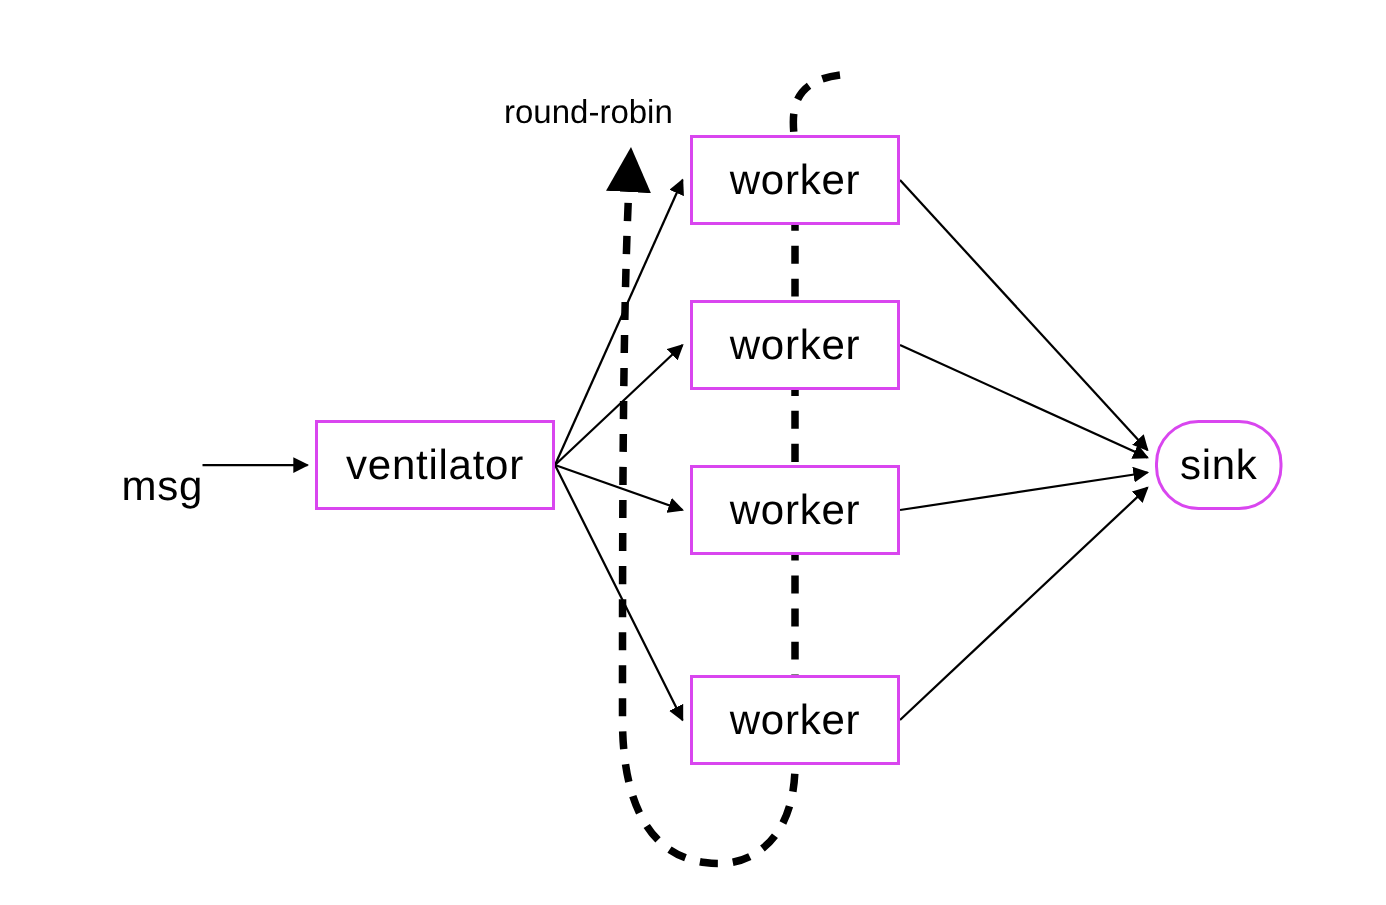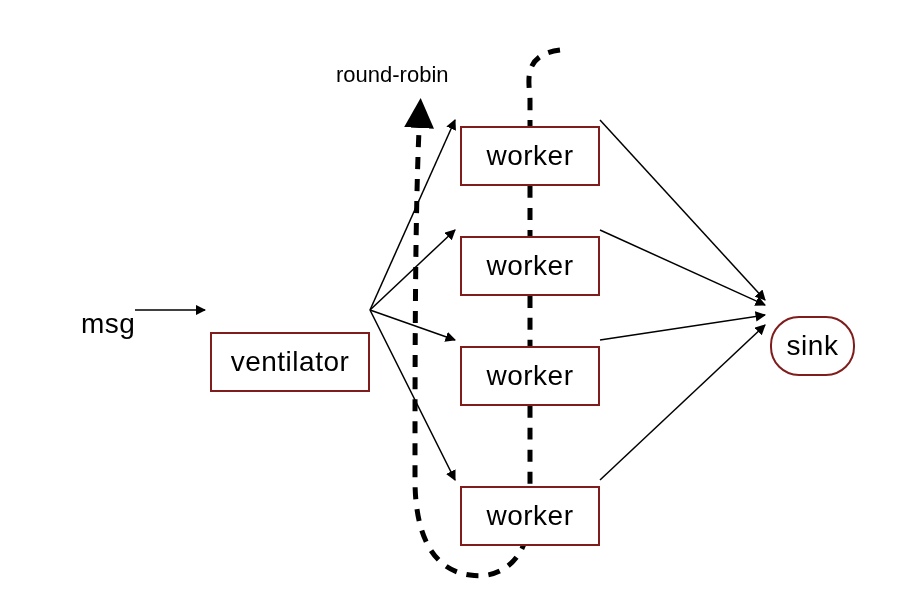--- a/index.html
+++ b/index.html
@@ -5,31 +5,30 @@
     body {
       margin: 0;
       padding: 0;
       width: 924px;
       height: 603px;
       position: relative;
       font-family: -apple-system, BlinkMacSystemFont, "Segoe UI", Helvetica, Arial, sans-serif;
       background: #fff;
     }
     .node-label {
-      border: 2px solid #7f1d1d;
+      border: 2px solid #d946ef;
       background: #fff;
       display: flex;
       align-items: center;
       justify-content: center;
       font-size: 28px;
       font-weight: 400;
       position: absolute;
       box-sizing: border-box;
       letter-spacing: 0.5px;
-      margin-top: 36px;
     }
     .plain-label {
       position: absolute;
       font-size: 28px;
       font-weight: 400;
       letter-spacing: 0.5px;
     }
     .annotation {
       position: absolute;
       font-size: 22px;
@@ -77,21 +76,21 @@
            C 530 370, 530 430, 530 510
            C 530 560, 500 580, 470 575
            C 430 570, 415 530, 415 480
            C 415 350, 415 200, 420 110" fill="none" stroke="#000" stroke-width="5" stroke-dasharray="12 10" marker-end="url(#arrow-big)"></path>
 </svg>
 
 <div class="plain-label" style="left:81px; top:292px;margin-top:16px;">
   <span>msg</span>
 </div>
 
-<div class="node-label" style="left:210px; top:296px; width:160px; height:60px;">
+<div class="node-label" style="left:210px; top:280px; width:160px; height:60px;">
   <span>ventilator</span>
 </div>
 
 <div class="node-label" style="left:460px; top:90px; width:140px; height:60px;">
   <span>worker</span>
 </div>
 <div class="node-label" style="left:460px; top:200px; width:140px; height:60px;">
   <span>worker</span>
 </div>
 <div class="node-label" style="left:460px; top:310px; width:140px; height:60px;">

